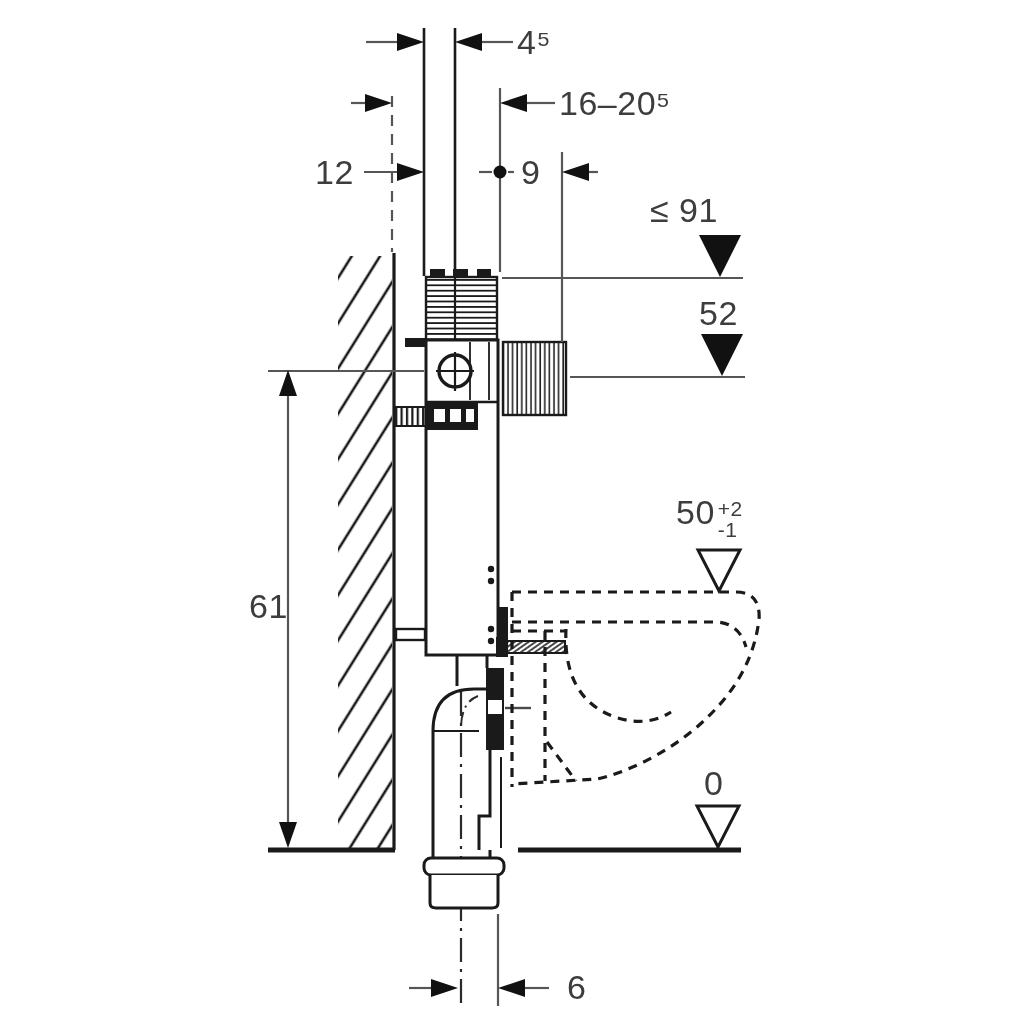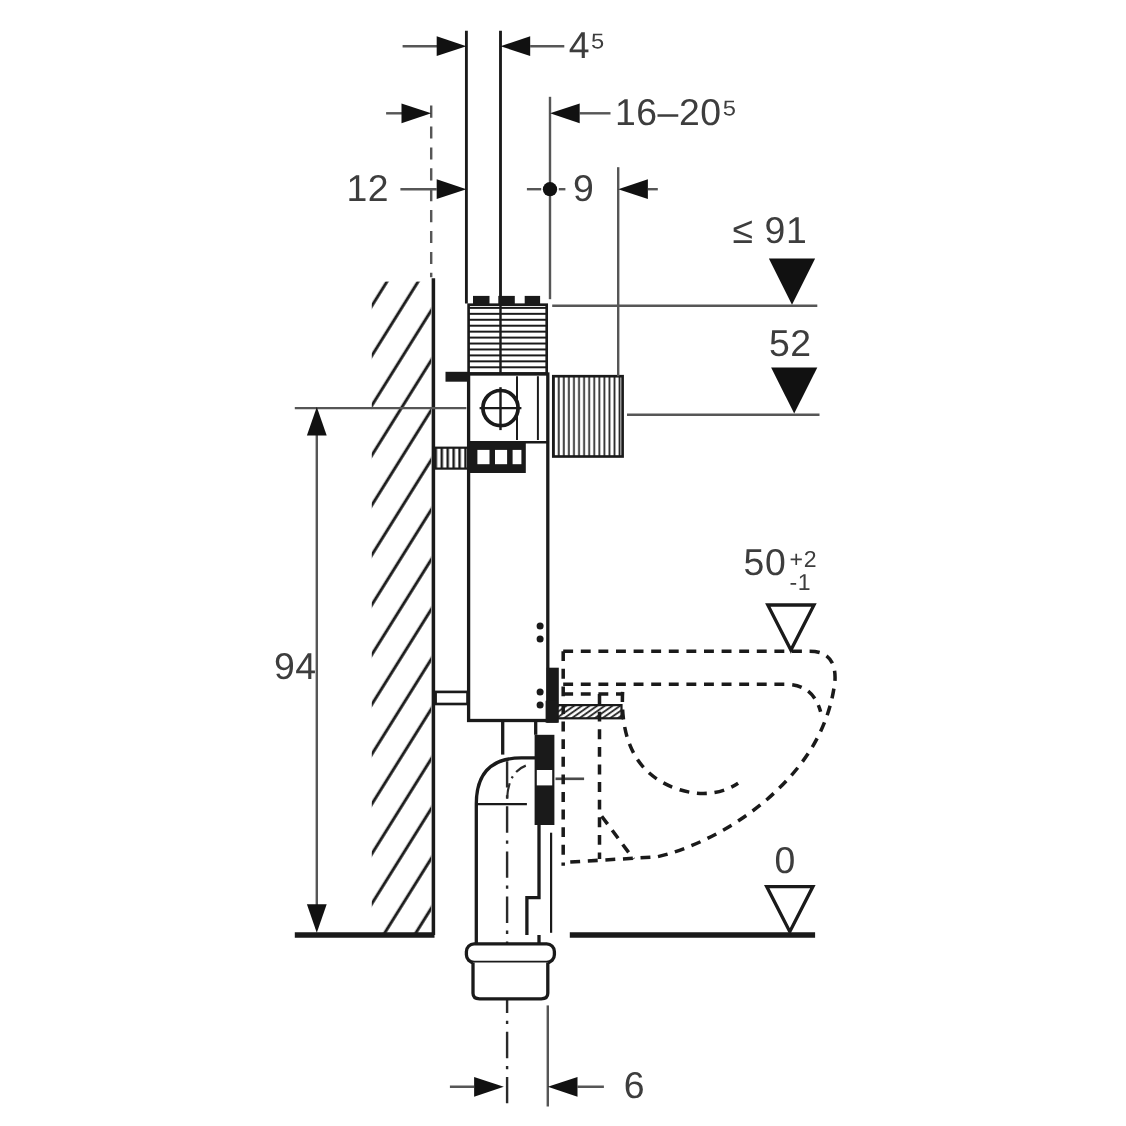--- a/index.html
+++ b/index.html
@@ -174,23 +174,23 @@
       <polygon points="498,988 525,979 525,997"></polygon>
       <polygon points="288,370 279,396 297,396"></polygon>
       <polygon points="288,848 279,822 297,822"></polygon>
     </g>
   </svg>
 
   <div class="lbl" style="left:517px;top:22px">4⁵</div>
   <div class="lbl" style="left:559px;top:83px">16–20⁵</div>
   <div class="lbl" style="left:315px;top:152px">12</div>
   <div class="lbl" style="left:521px;top:152px">9</div>
-  <div class="lbl" style="left:666px;top:190px">≤ 91</div>
+  <div class="lbl" style="left:650px;top:190px">≤ 91</div>
   <div class="lbl" style="left:699px;top:293px">52</div>
-  <div class="lbl" style="left:249px;top:586px">94</div>
+  <div class="lbl" style="left:249px;top:586px">61</div>
   <div class="lbl" style="left:676px;top:492px">
     <span>50</span><span class="tol">
         <span>+2</span>
         <span>-1</span>
       </span>
   </div>
   <div class="lbl" style="left:704px;top:763px">0</div>
   <div class="lbl" style="left:567px;top:967px">6</div>
 
 </div>

